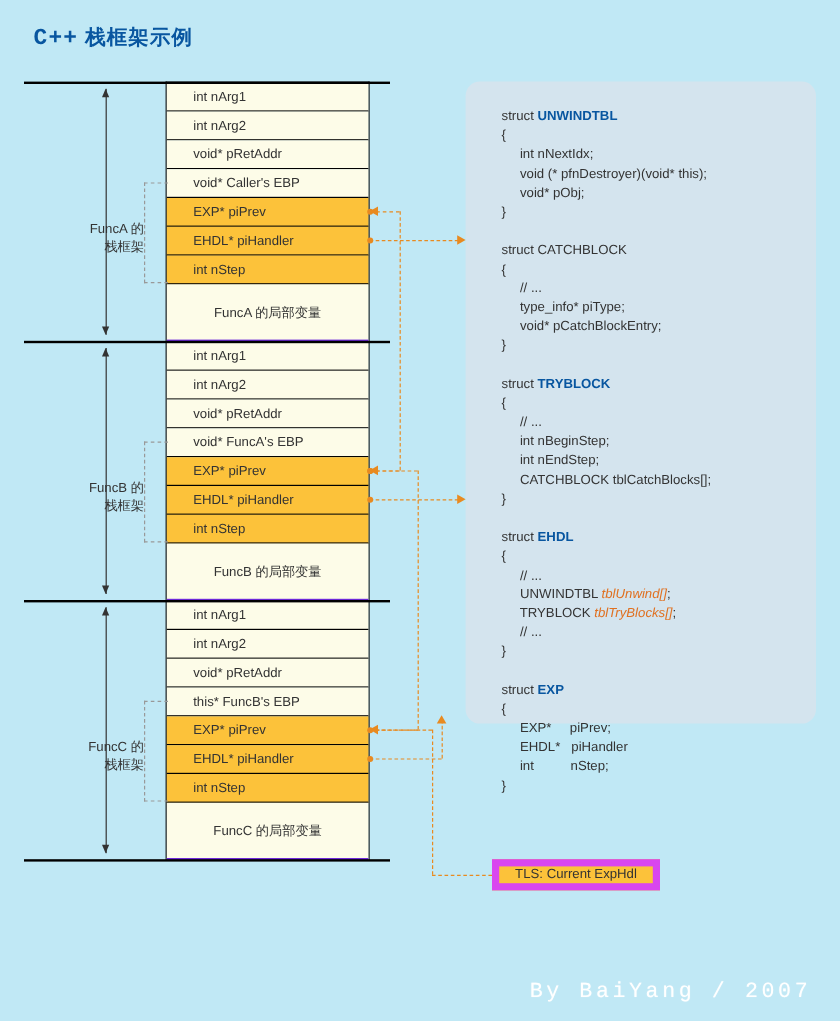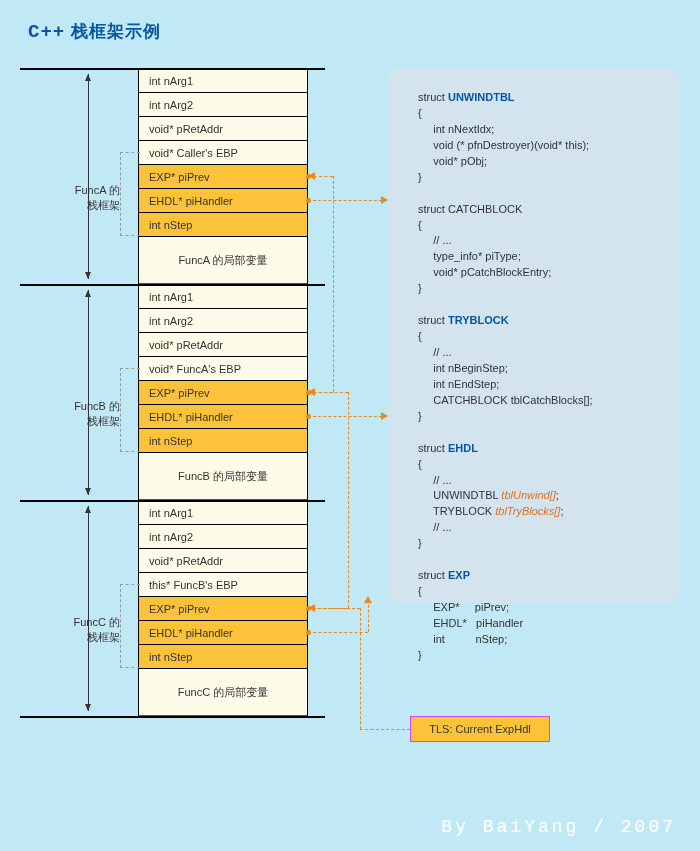--- a/index.html
+++ b/index.html
@@ -26,21 +26,21 @@
   .stack {
     position: absolute;
     left: 138px;
     top: 68px;
     width: 170px;
     border: 1px solid #000;
     border-bottom: none;
   }
   .cell {
     border-bottom: 1px solid #000;
-    padding: 5px 10px;
+    padding: 5px 22px;
     font-size: 11px;
     color: #333;
     background: #fdfce8;
     height: 24px;
     display: flex;
     align-items: center;
   }
   .cell.yellow { background: #fcc23a; }
   .cell.tall { height: 48px; justify-content: center; }
   .cell.center { justify-content: center; }
@@ -111,21 +111,21 @@
   .kw-orange { color: #e07020; font-style: italic; }
 
   
   .tls-box {
     position: absolute;
     left: 410px;
     top: 716px;
     width: 140px;
     height: 26px;
     background: #fcc23a;
-    border: 1px solid #d946ef;
+    border: 6px solid #d946ef;
     display: flex;
     align-items: center;
     justify-content: center;
     font-size: 11px;
     color: #333;
   }
 
   
   .connector {
     position: absolute;

